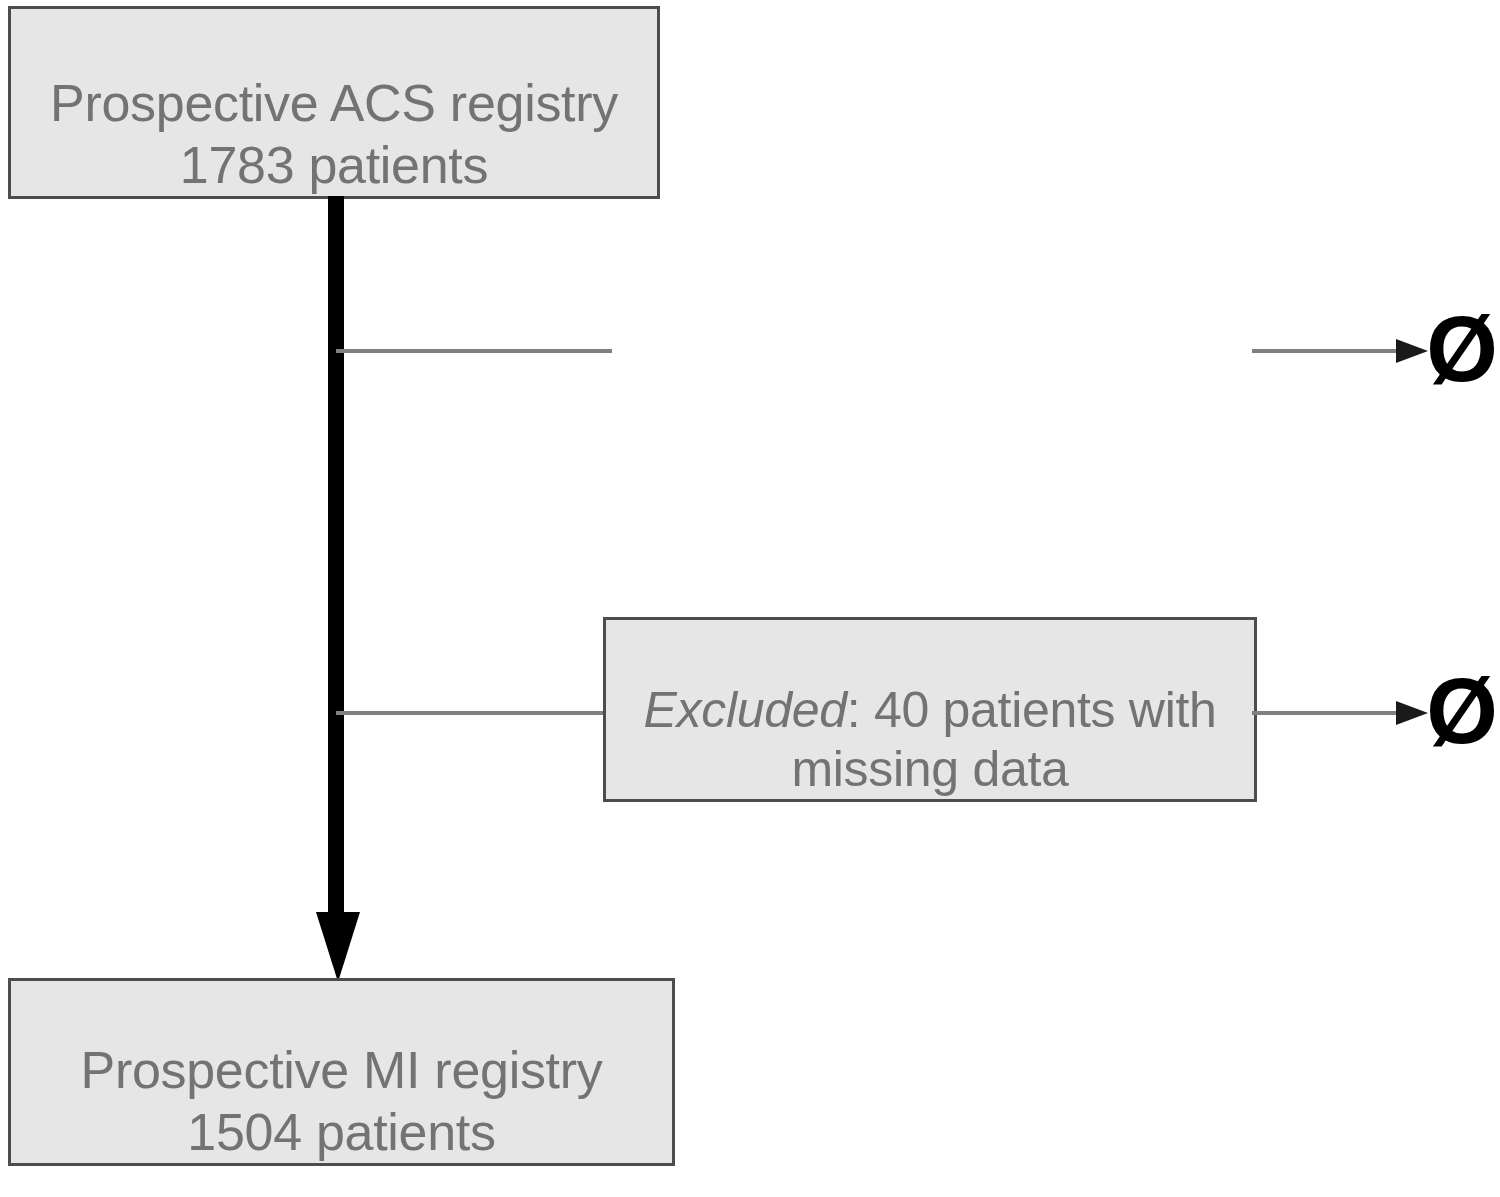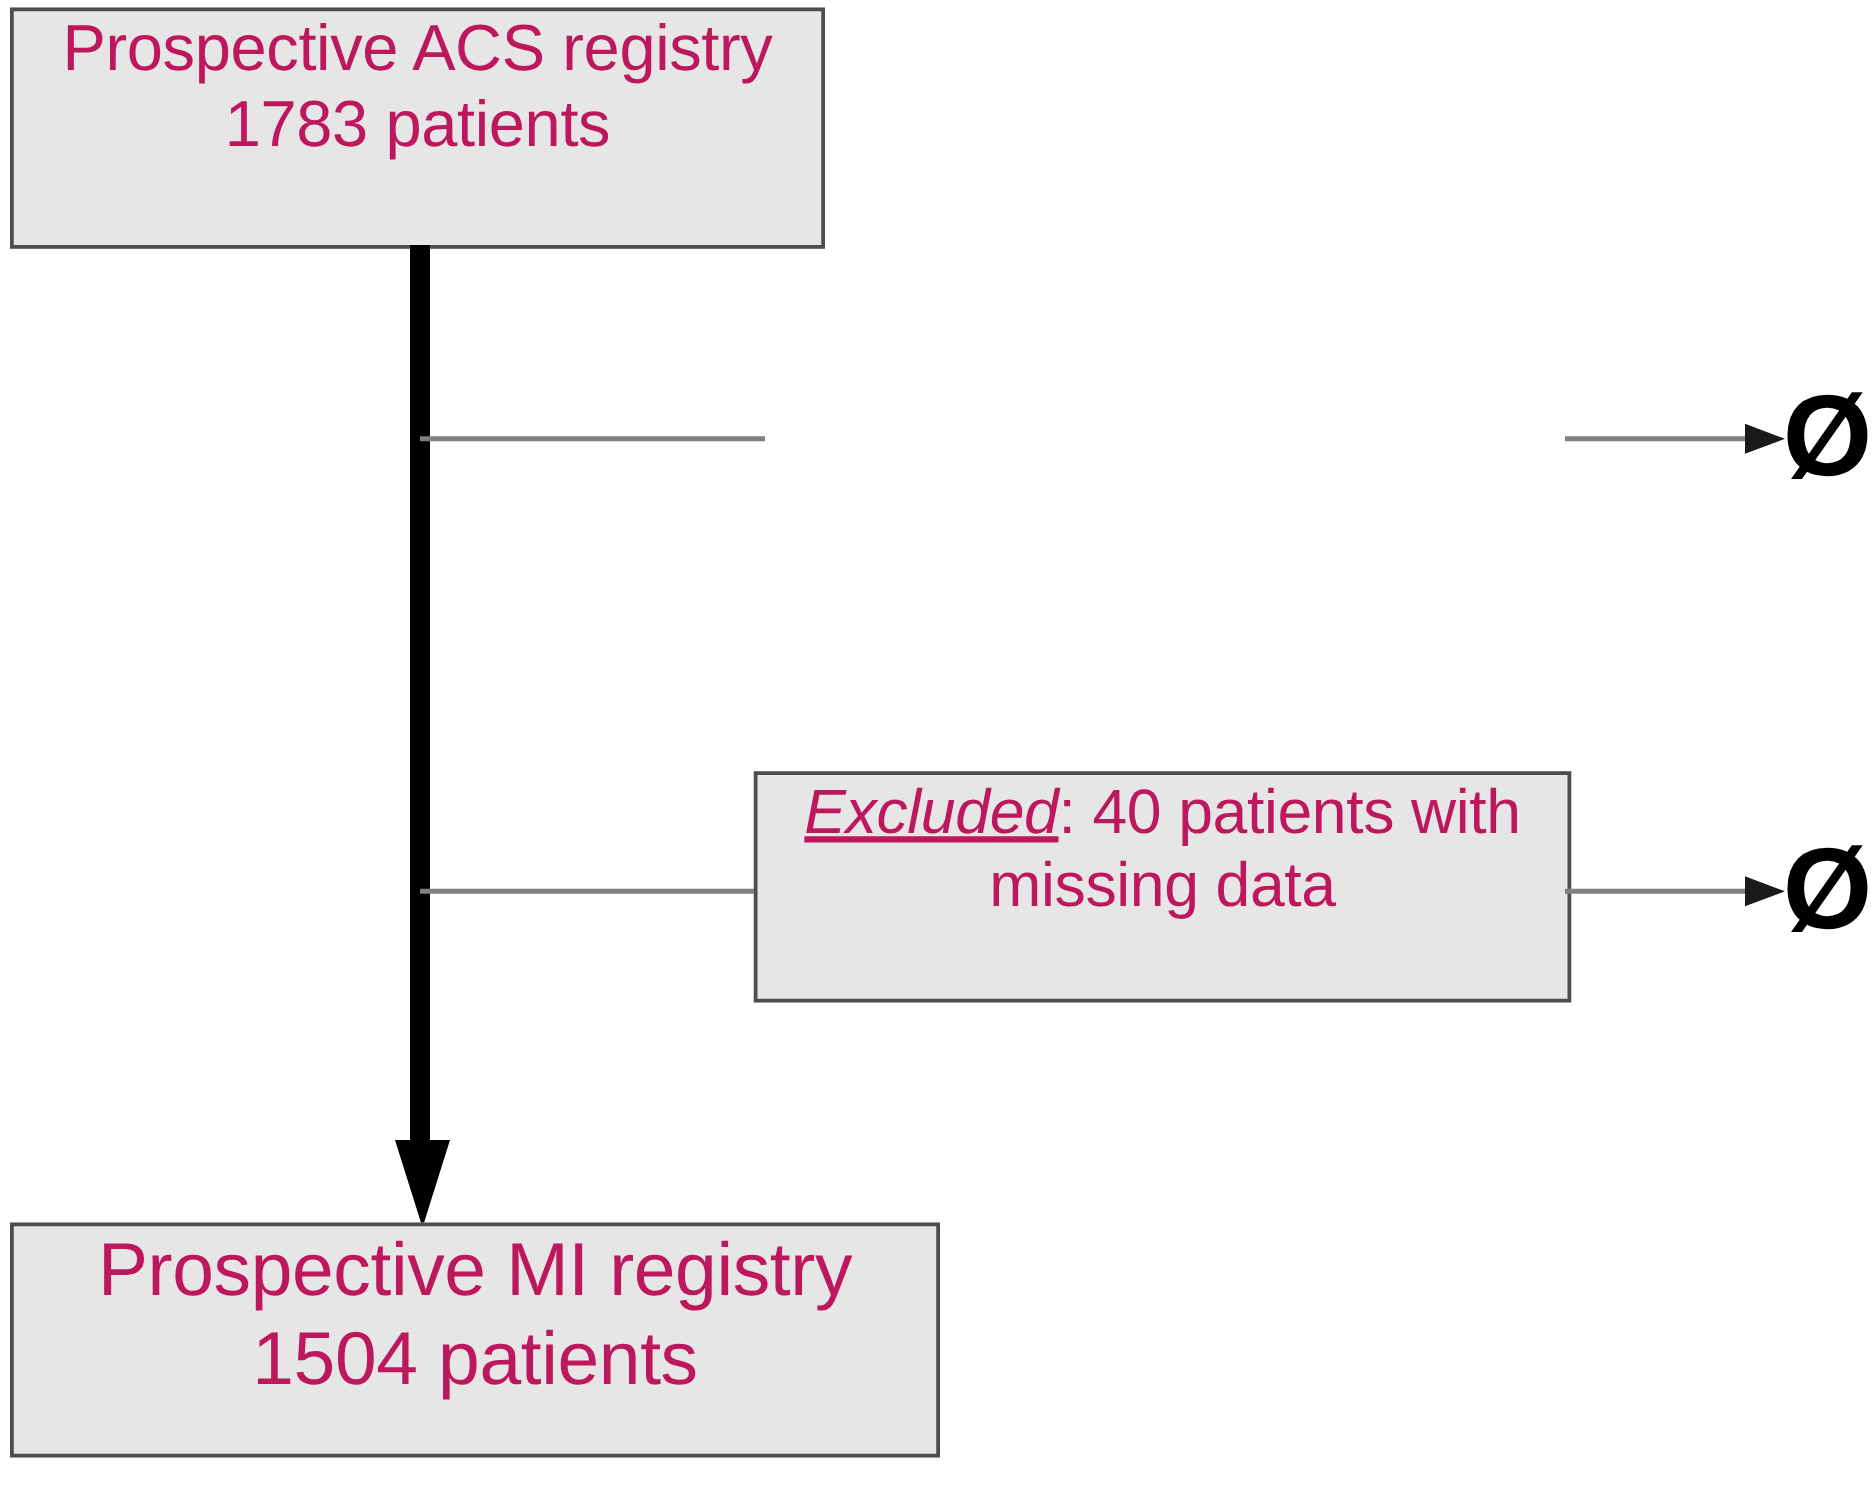--- a/index.html
+++ b/index.html
@@ -19,24 +19,24 @@
     overflow: hidden;
   }
 
   
   .flow-box {
     position: absolute;
     box-sizing: border-box;
     background: #e6e6e6;
     border: 3px solid #4d4d4d;
     display: flex;
-    align-items: flex-start;
+    align-items: flex-end;
     justify-content: center;
     text-align: center;
-    color: #be185d;
+    color: #737373;
     line-height: 1.18;
     letter-spacing: -0.3px;
   }
   .flow-box .box-text {
     display: block;
     width: 100%;
     padding: 0 10px;
     box-sizing: border-box;
     white-space: pre-line;
   }
@@ -45,43 +45,42 @@
   #box-source {
     left: 8px;
     top: 6px;
     width: 652px;
     height: 193px;
     font-size: 52px;
   }
   #box-result {
     left: 8px;
     top: 978px;
-    width: 744px;
+    width: 667px;
     height: 188px;
-    font-size: 60px;
+    font-size: 52px;
   }
 
   
   #box-exclusion-1 {
     left: 603px;
     top: 260px;
     width: 654px;
     height: 196px;
     font-size: 50px;
   }
   #box-exclusion-2 {
     left: 603px;
     top: 617px;
     width: 654px;
     height: 185px;
     font-size: 50px;
   }
   .excl-em {
     font-style: italic;
-    text-decoration: underline;
   }
 
   
   #main-flow-arrow {
     position: absolute;
     left: 316px;
     top: 196px;
     width: 44px;
     height: 786px;
     pointer-events: none;

